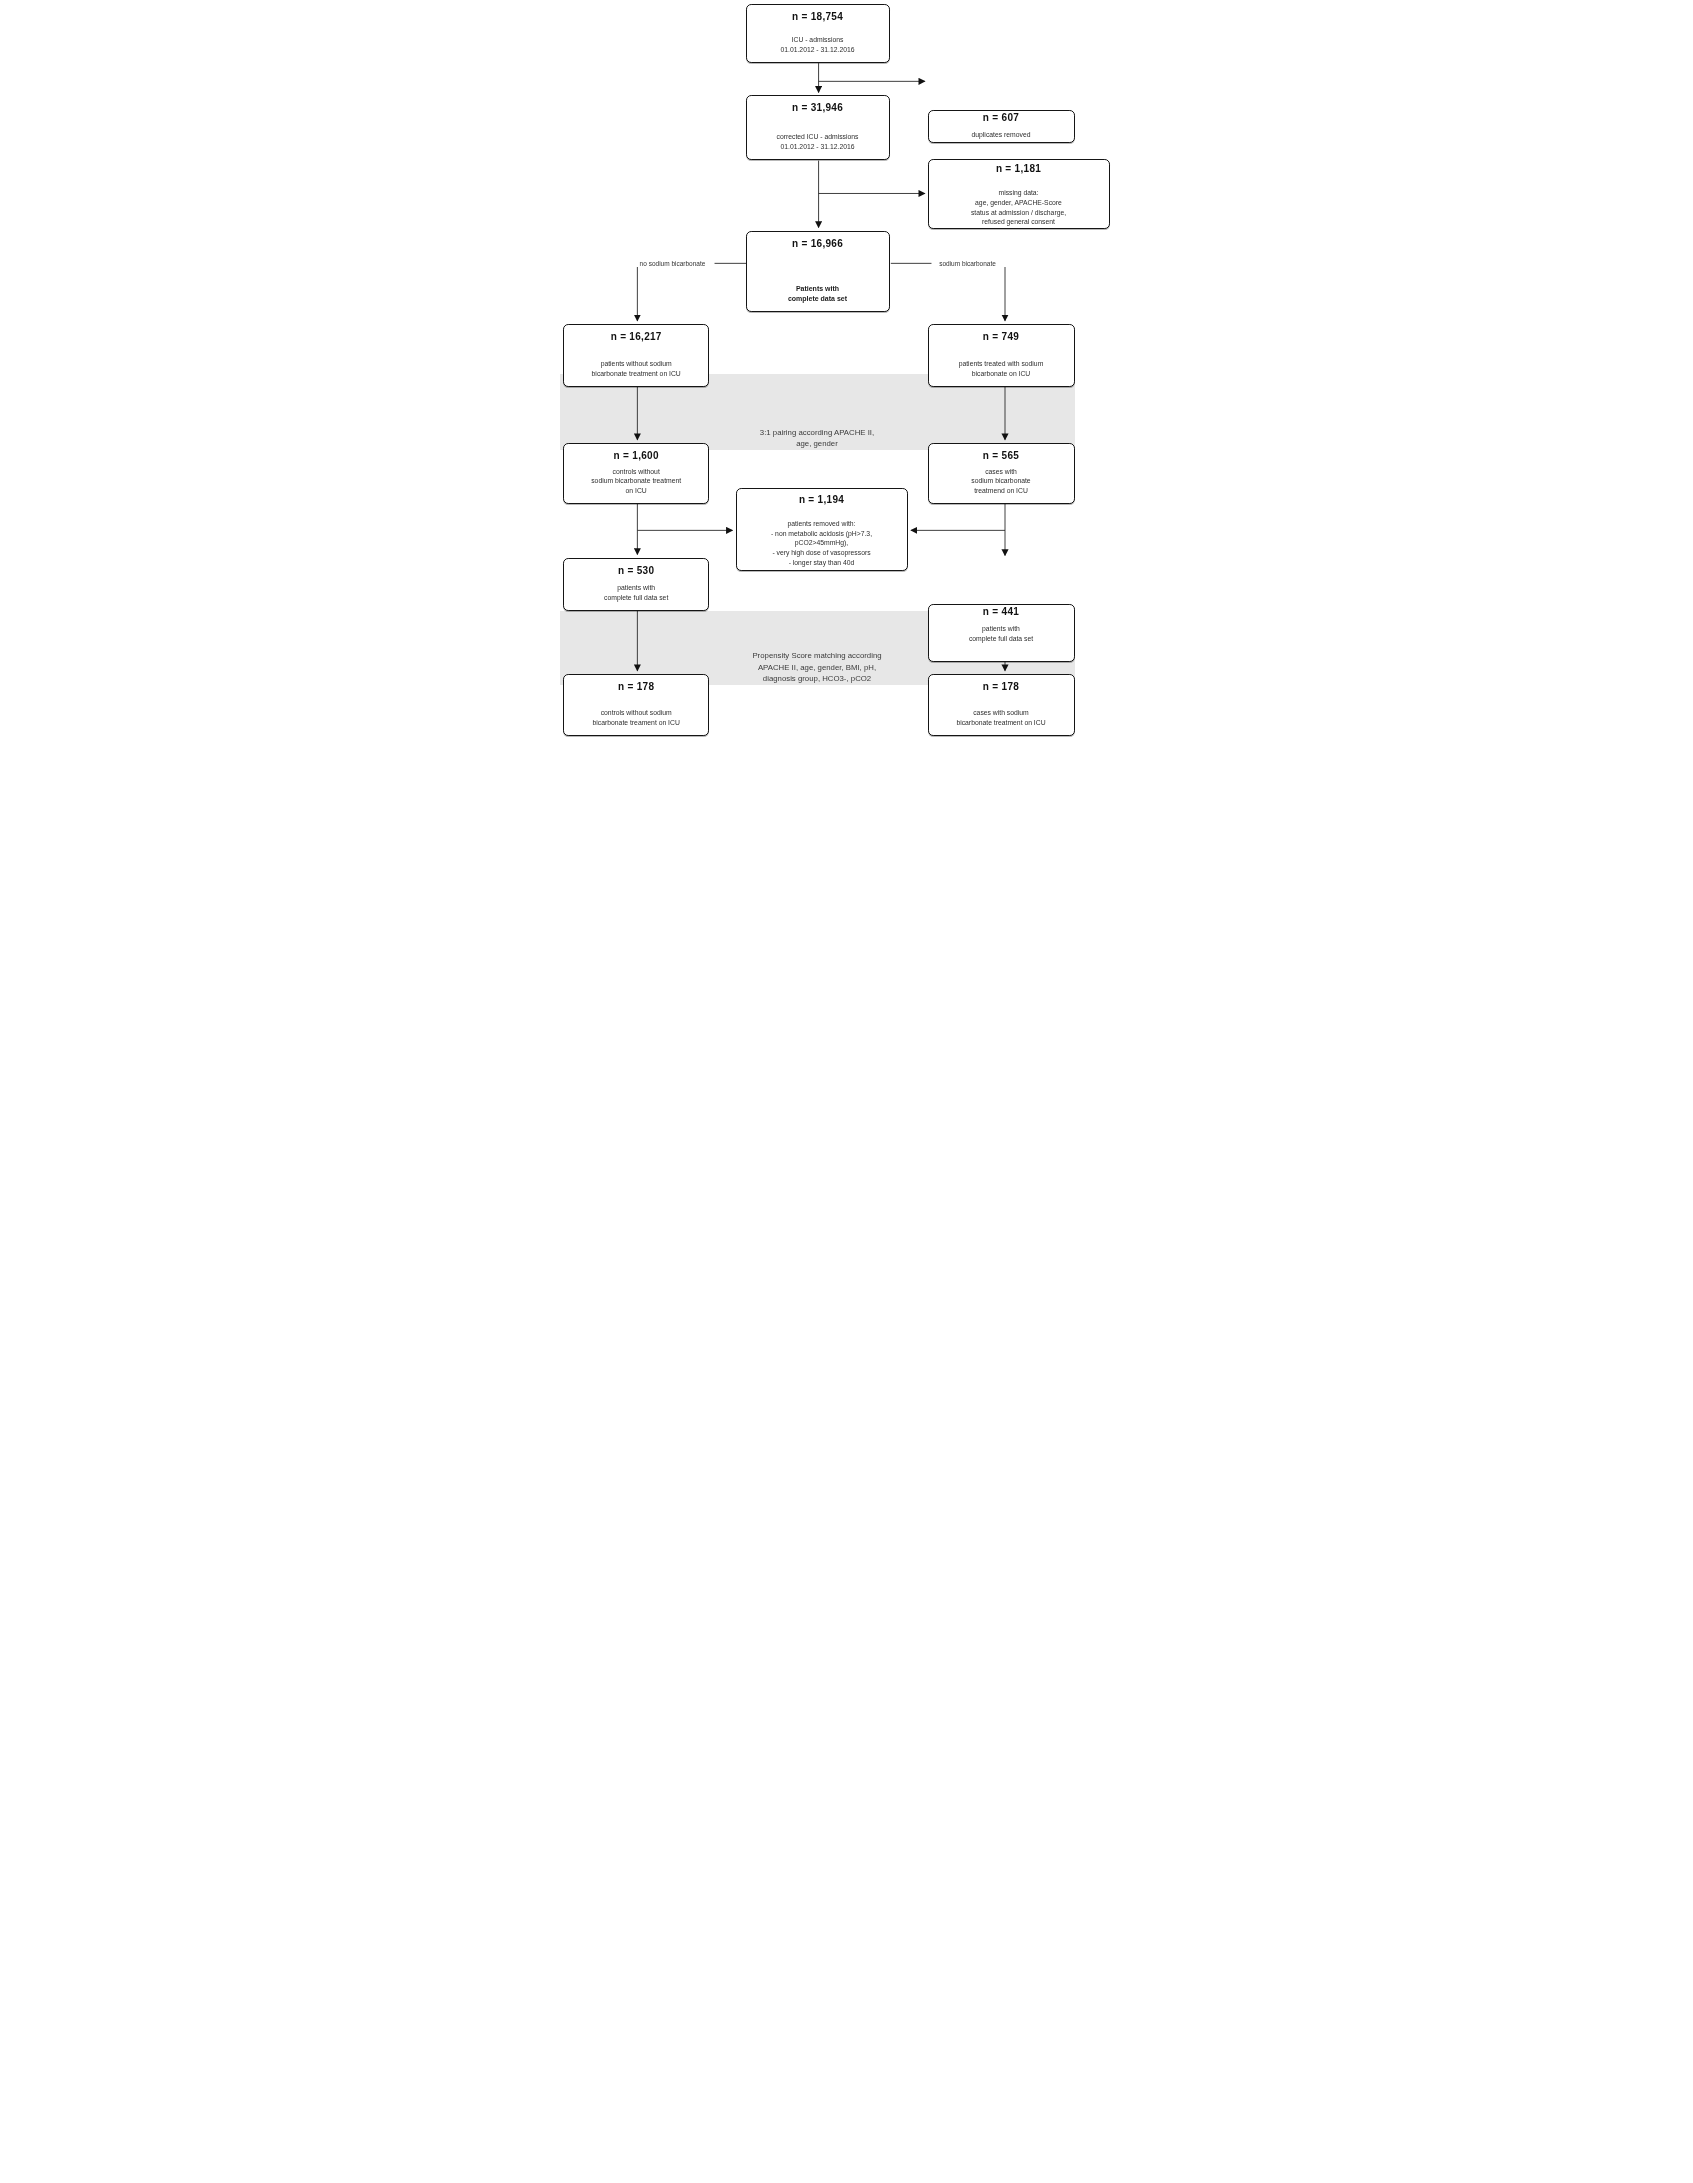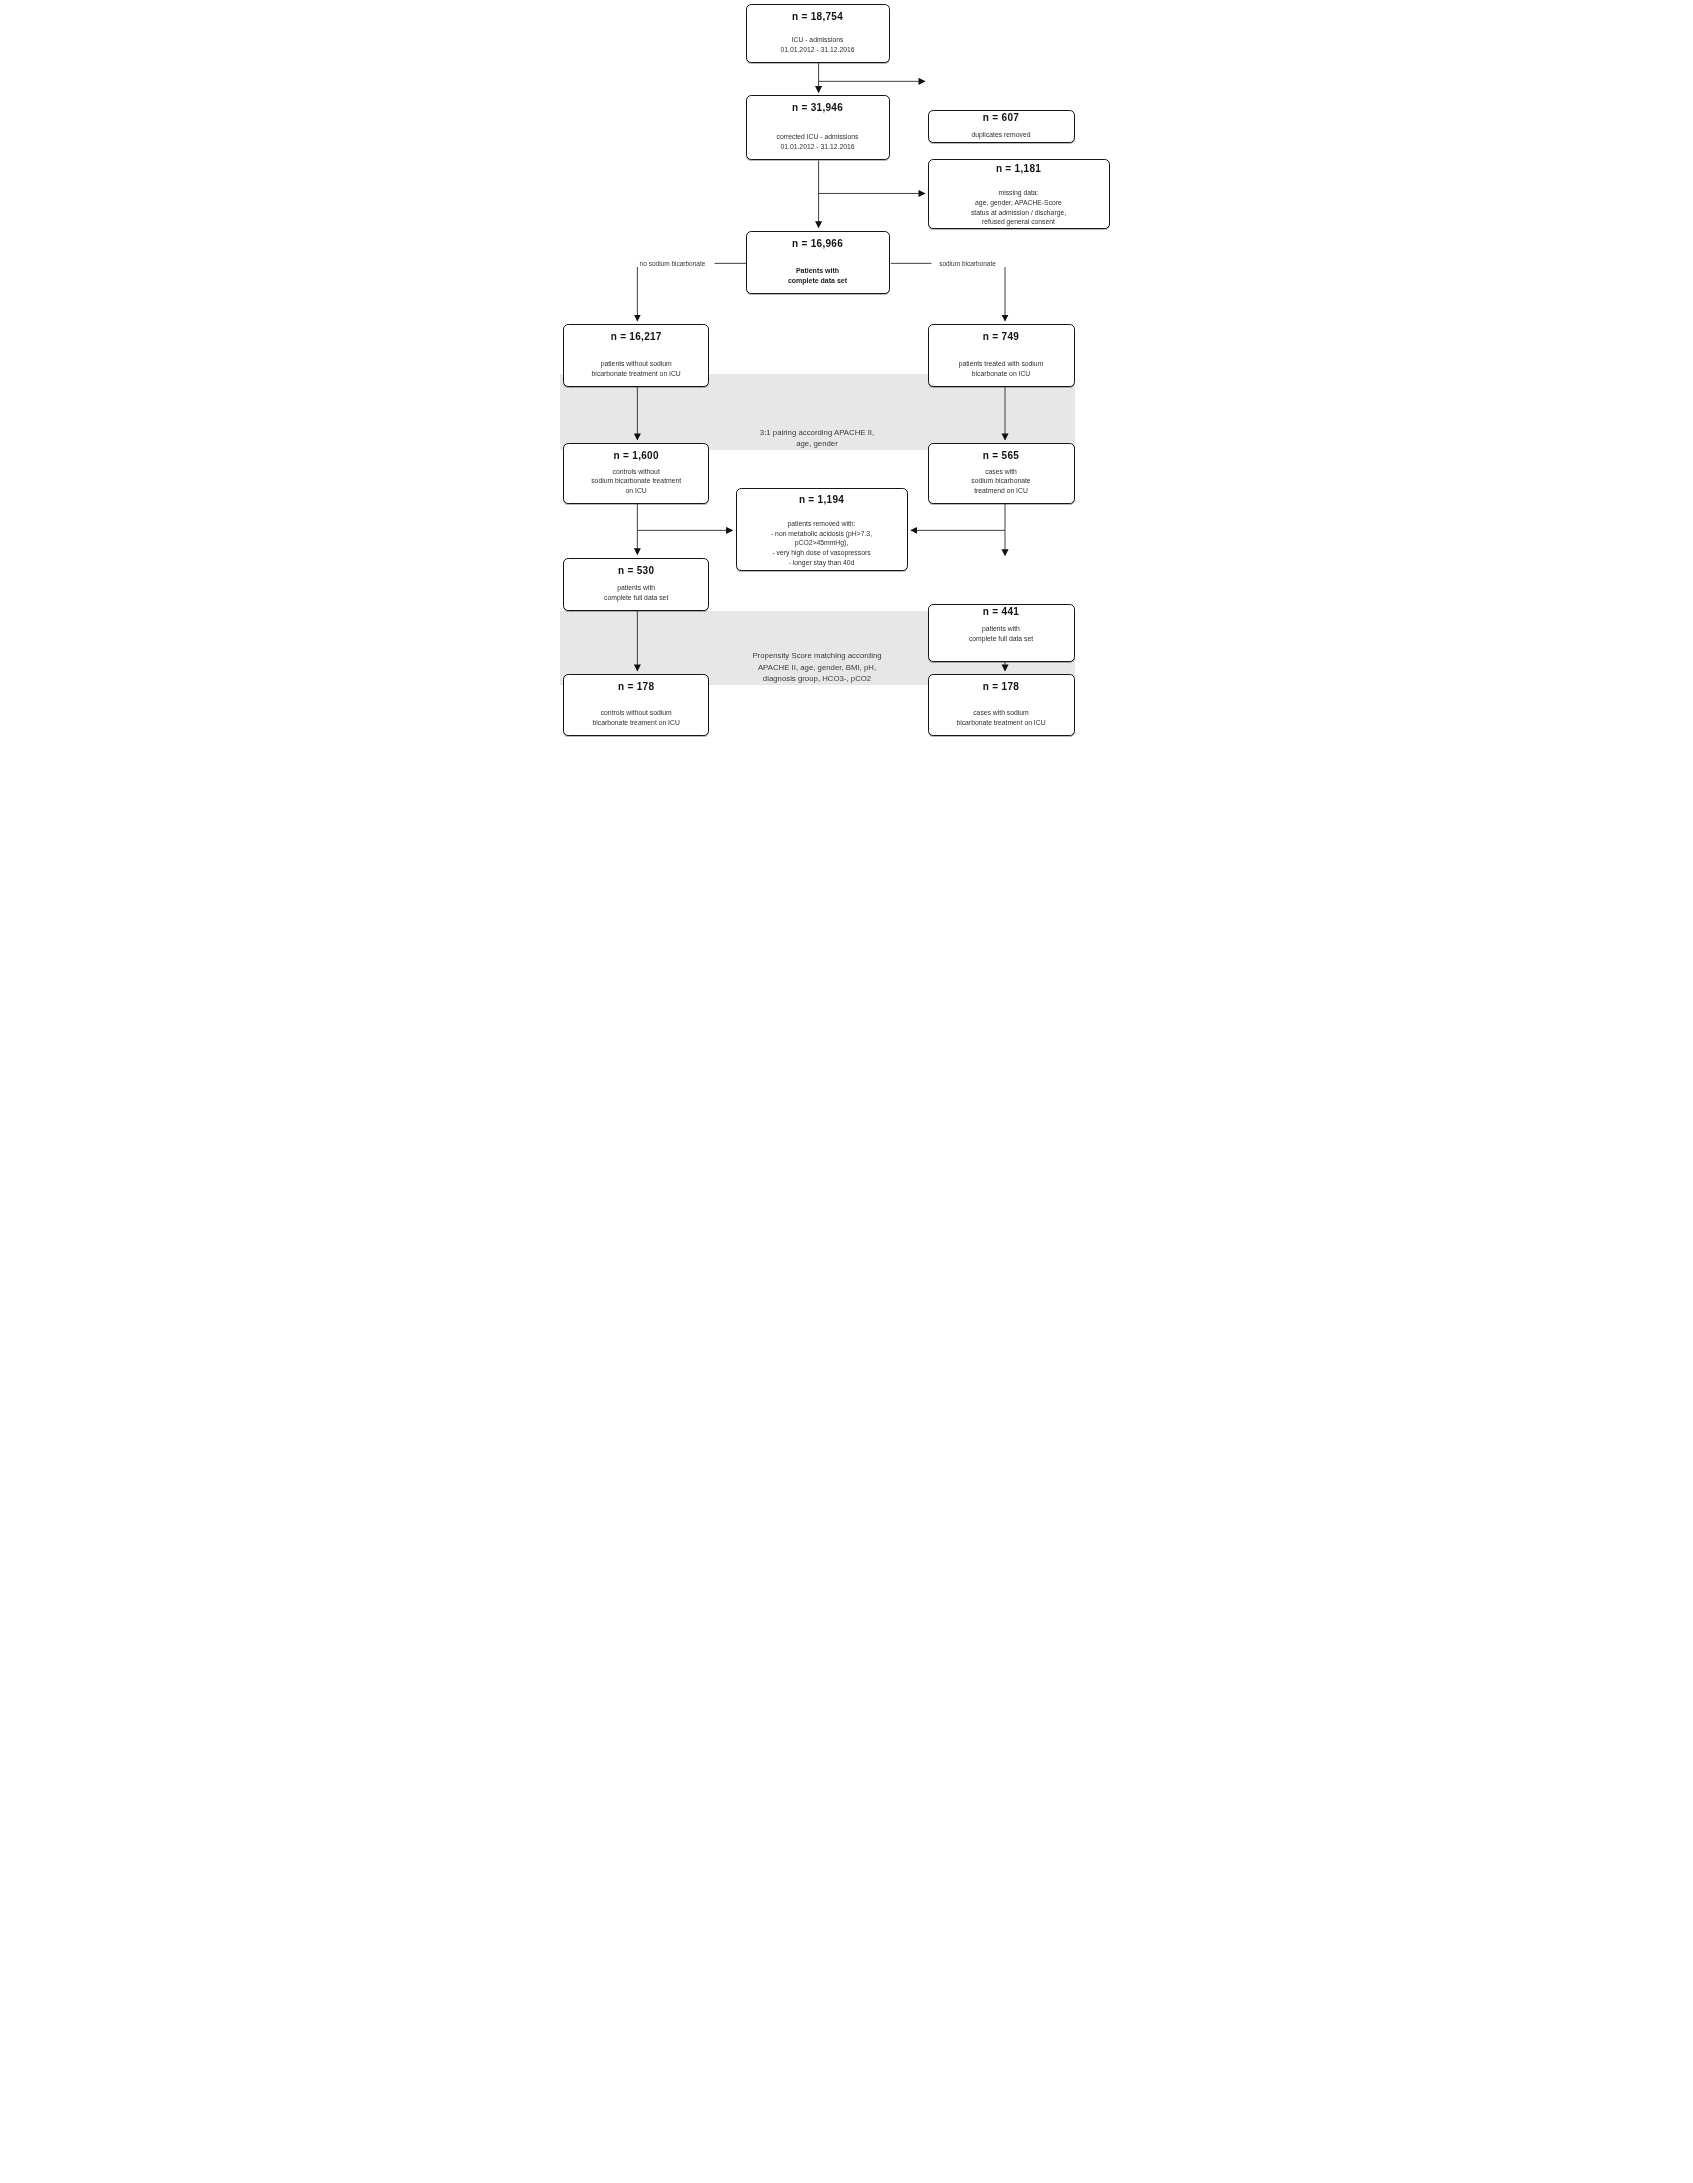--- a/index.html
+++ b/index.html
@@ -88,21 +88,21 @@
   <div class="box split" style="left:186px;top:95px;width:144px;height:65px;">
     <div class="n">n = 31,946</div>
     <div class="body">corrected ICU - admissions<br>01.01.2012 - 31.12.2016</div>
   </div>
 
   <div class="box stack" style="left:368px;top:159px;width:182px;height:70px;">
     <div class="n">n = 1,181</div>
     <div class="body">missing data:<br>age, gender, APACHE-Score<br>status at admission / discharge,<br>refused general consent</div>
   </div>
 
-  <div class="box split bold-body" style="left:186px;top:231px;width:144px;height:63px;">
+  <div class="box split bold-body" style="left:186px;top:231px;width:144px;height:81px;">
     <div class="n">n = 16,966</div>
     <div class="body">Patients with<br>complete data set</div>
   </div>
 
   <div class="box split" style="left:3.7px;top:324px;width:146px;height:63px;">
     <div class="n">n = 16,217</div>
     <div class="body">patients without sodium<br>bicarbonate treatment on ICU</div>
   </div>
 
   <div class="box split" style="left:368px;top:324px;width:147px;height:63px;">

